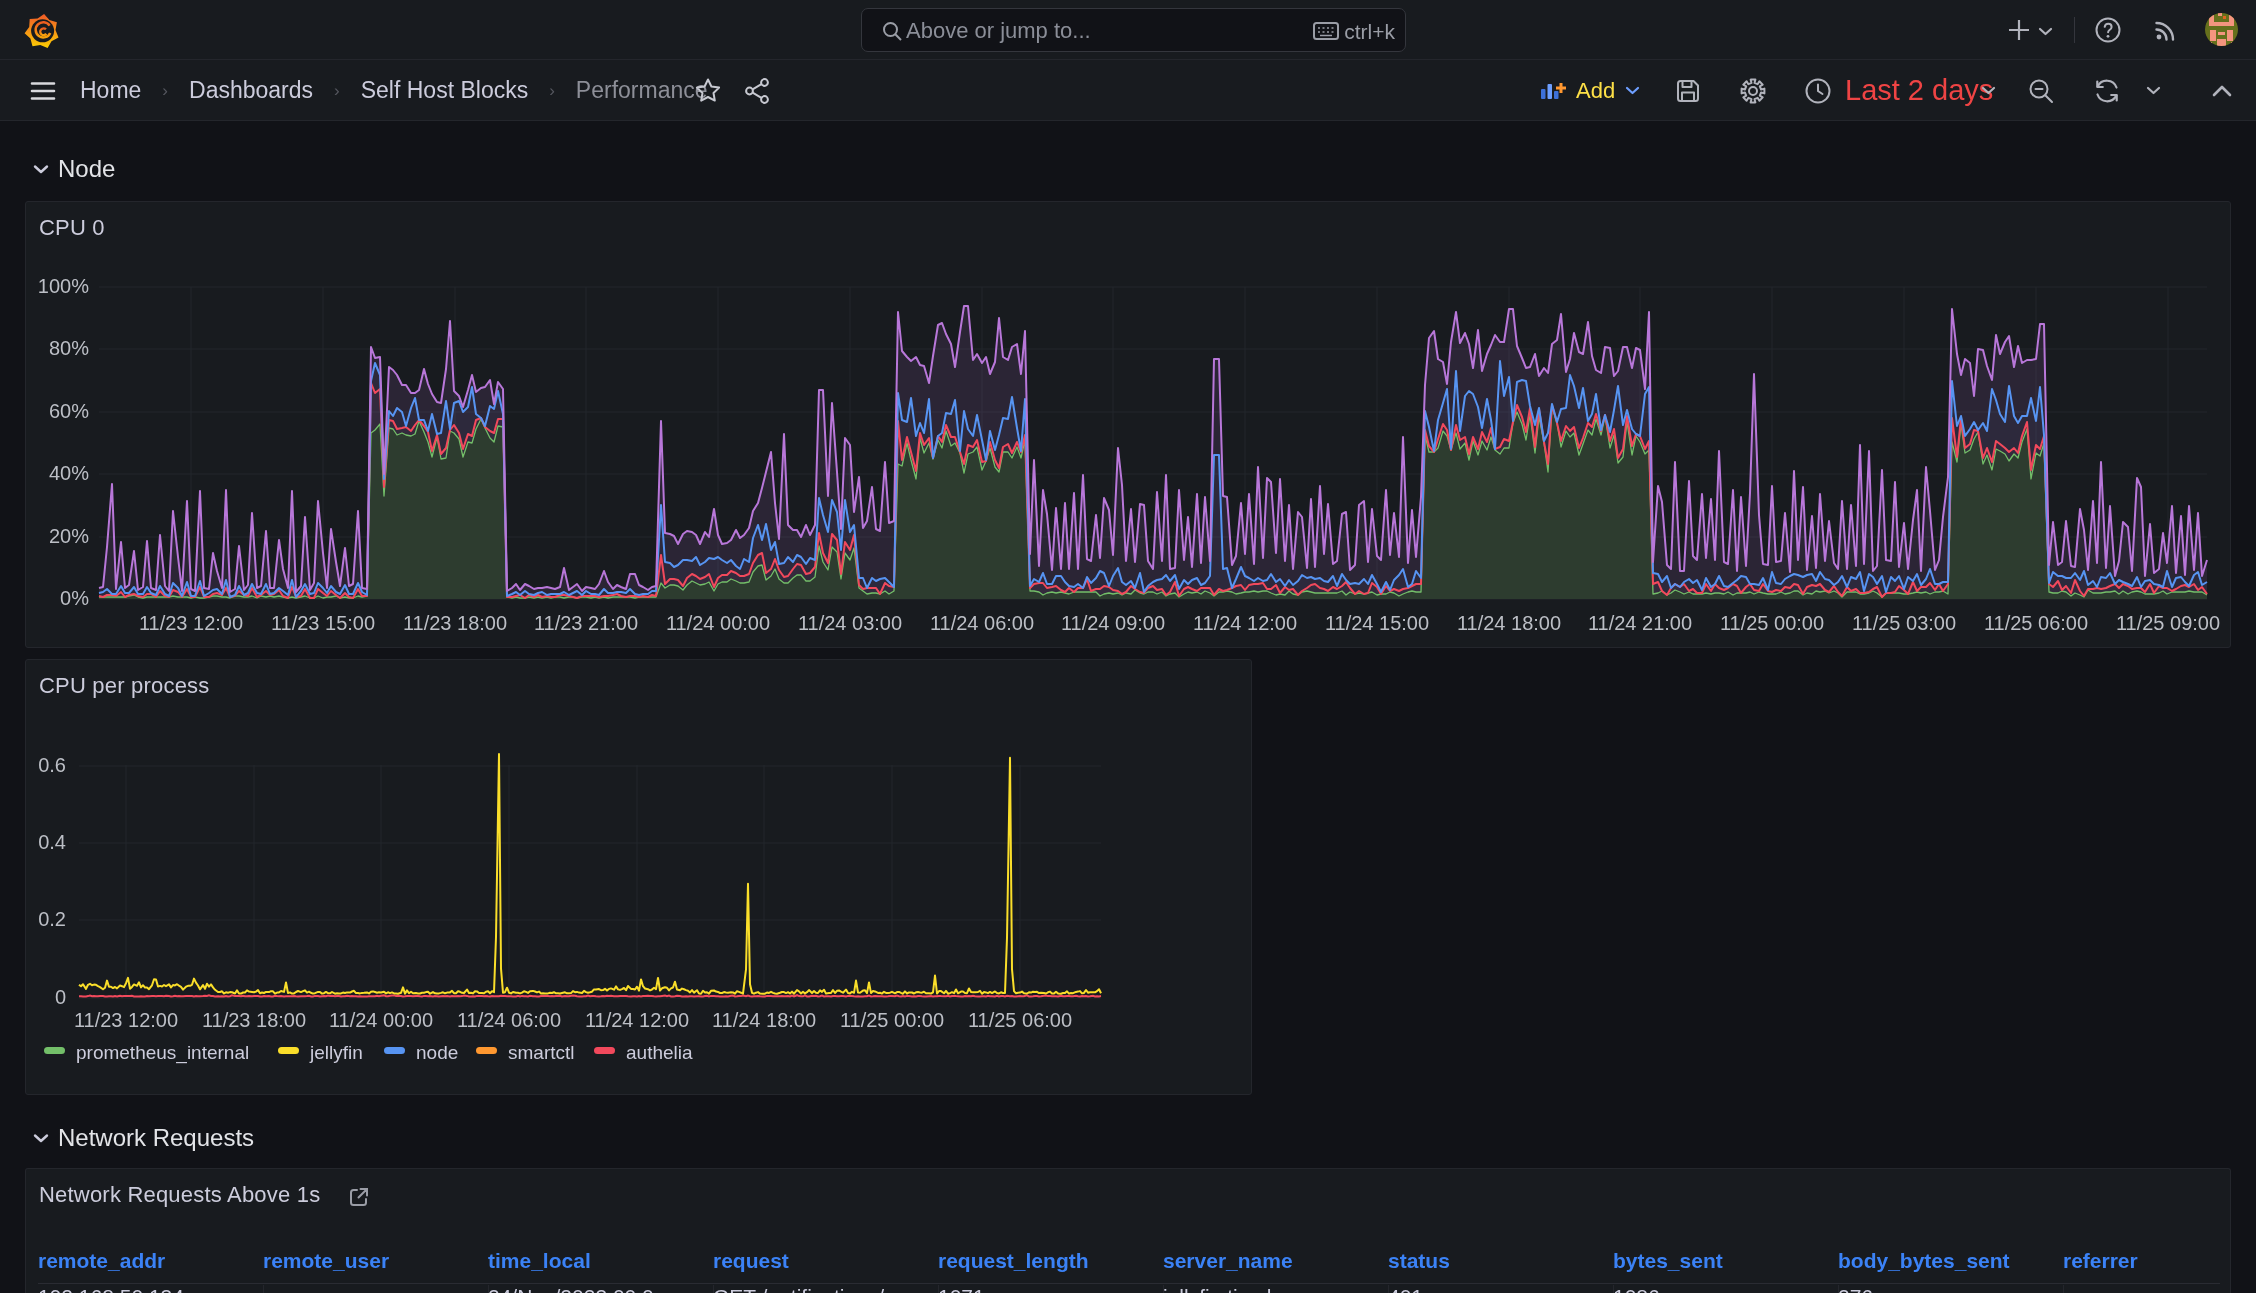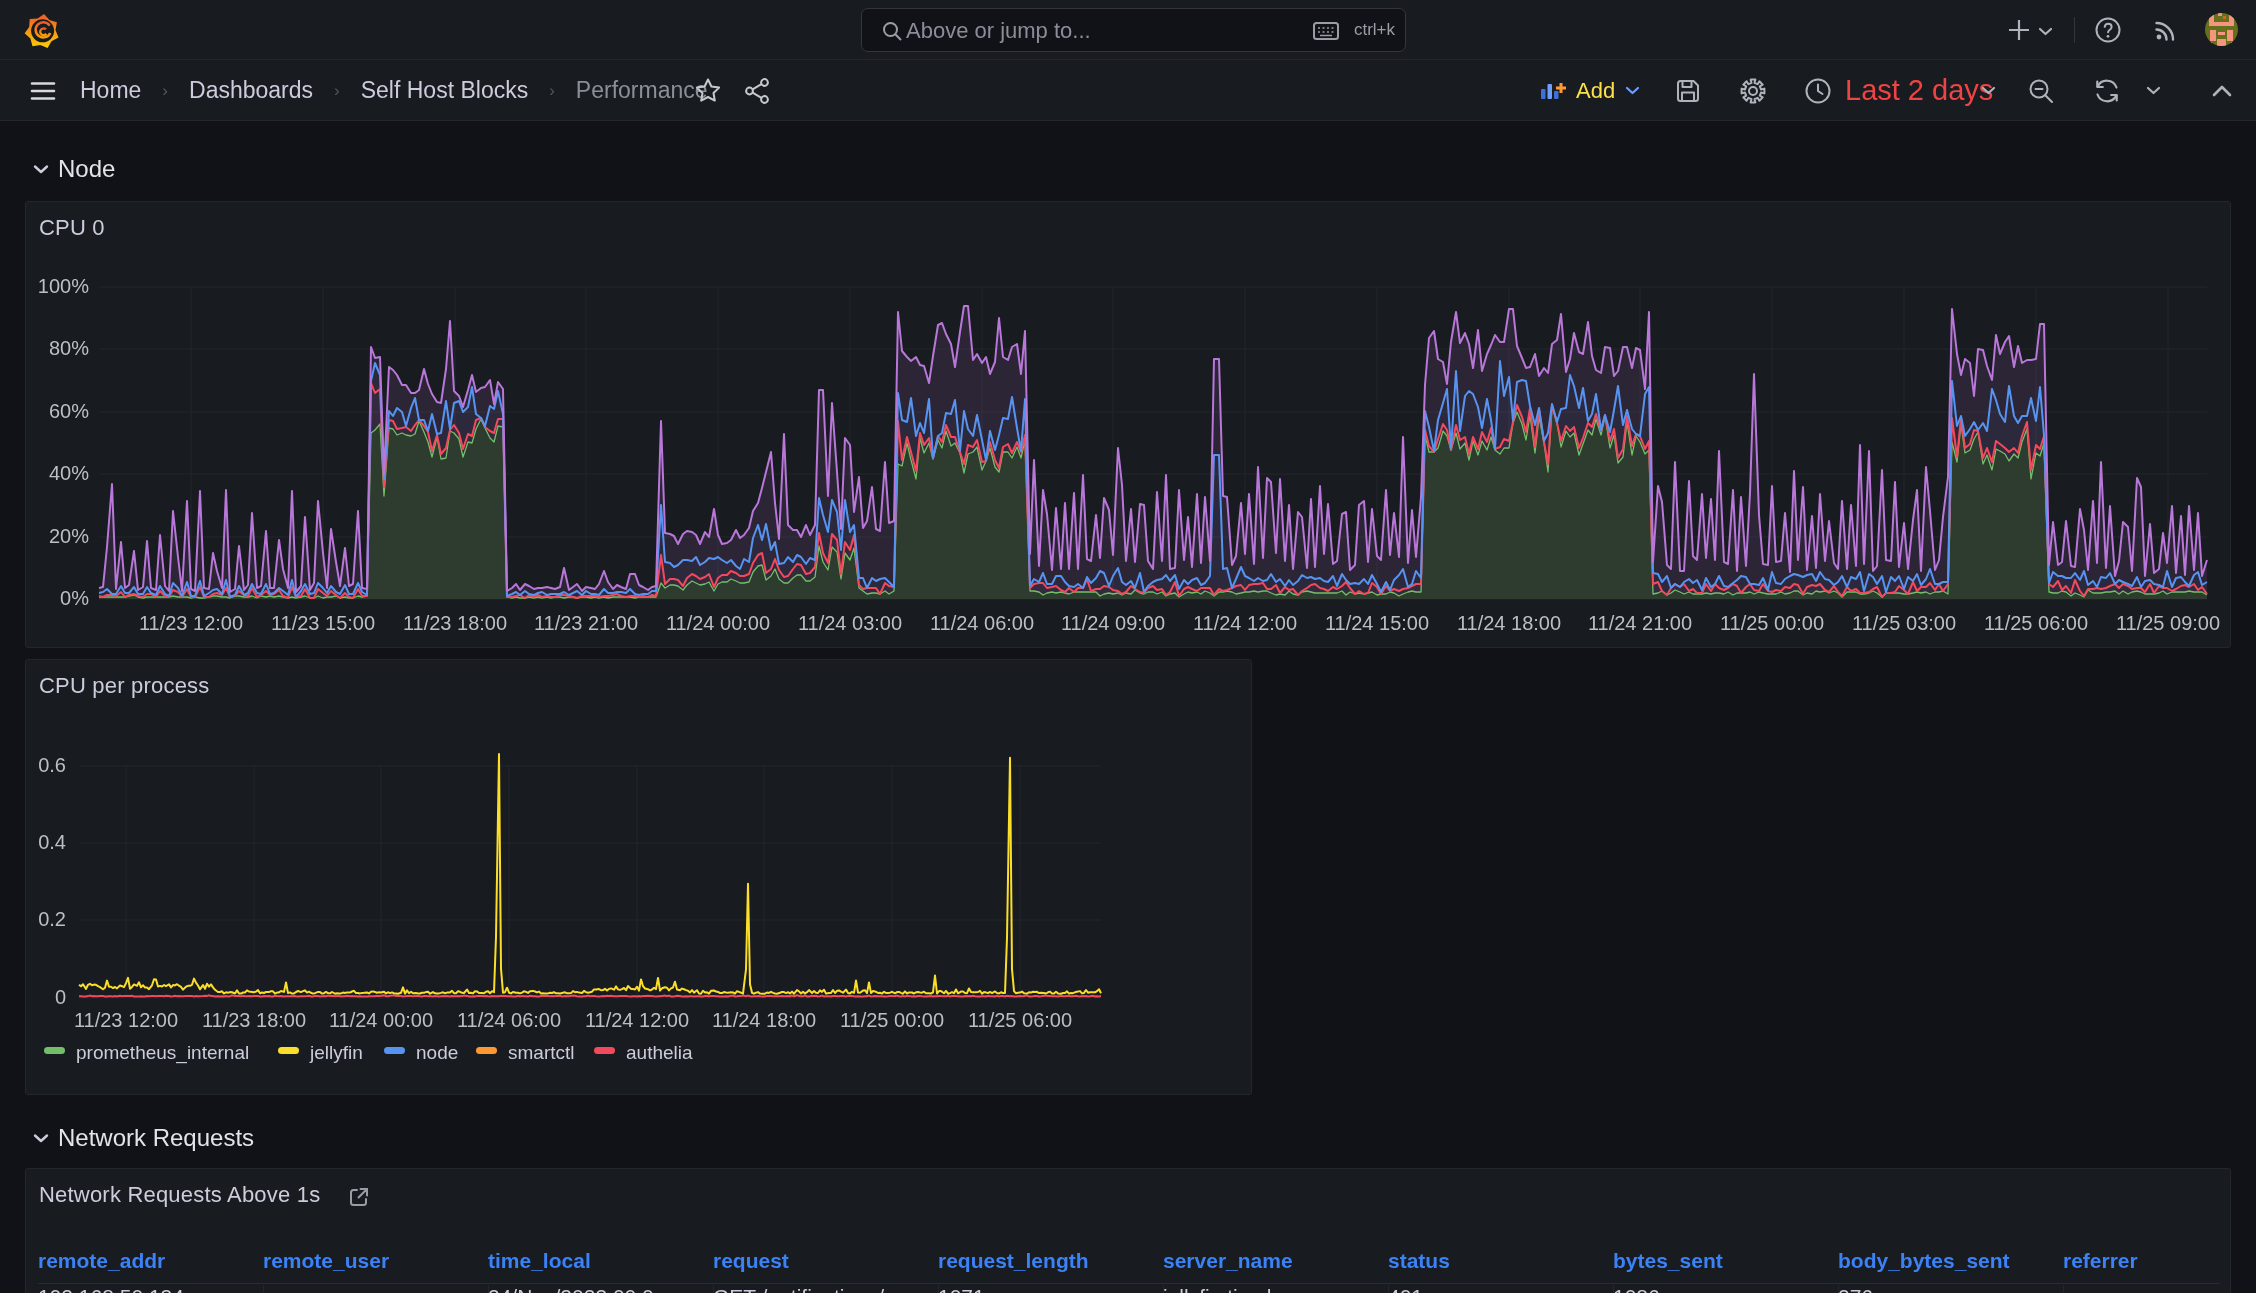--- a/index.html
+++ b/index.html
@@ -6,21 +6,21 @@
   font-family:"Liberation Sans", sans-serif; }
 .abs { position:absolute; }
 #topbar { position:absolute; left:0; top:0; width:2256px; height:60px; background:#181b1f;
   border-bottom:1px solid #24262c; }
 #toolbar { position:absolute; left:0; top:60px; width:2256px; height:61px; background:#181b1f;
   border-bottom:1px solid #24262c; }
 #canvas { position:absolute; left:0; top:121px; width:2256px; height:1172px; background:#111217; }
 #search { position:absolute; left:861px; top:8px; width:545px; height:44px; background:#111217;
   border:1px solid #34363d; border-radius:7px; }
 #search .ph { position:absolute; left:44px; top:9px; font-size:22px; color:#8b8e98; }
-#search .kb { position:absolute; right:10px; top:11px; font-size:17px; color:#9a9da6; }
+#search .kb { position:absolute; right:10px; top:11px; font-size:21px; color:#9a9da6; }
 .crumb { font-size:23px; color:#ccccdc; }
 .crumb.last { color:#8d8f98; }
 .csep { font-size:17px; color:#55575f; }
 .panel { position:absolute; background:#181b1f; border:1px solid #24262c; border-radius:3px; }
 .ptitle { position:absolute; left:13px; top:13px; font-size:22px; font-weight:500; color:#ccccdc; letter-spacing:.2px; }
 .ax { font-size:20px; fill:#bcbfc6; font-family:"Liberation Sans",sans-serif; }
 .lg { font-size:19px; fill:#ccccdc; font-family:"Liberation Sans",sans-serif; }
 .rowhdr { position:absolute; display:flex; align-items:center; gap:9px; color:#e3e4e8;
   font-size:24px; font-weight:500; }
 .tbicon { position:absolute; top:0; height:61px; display:flex; align-items:center; }

